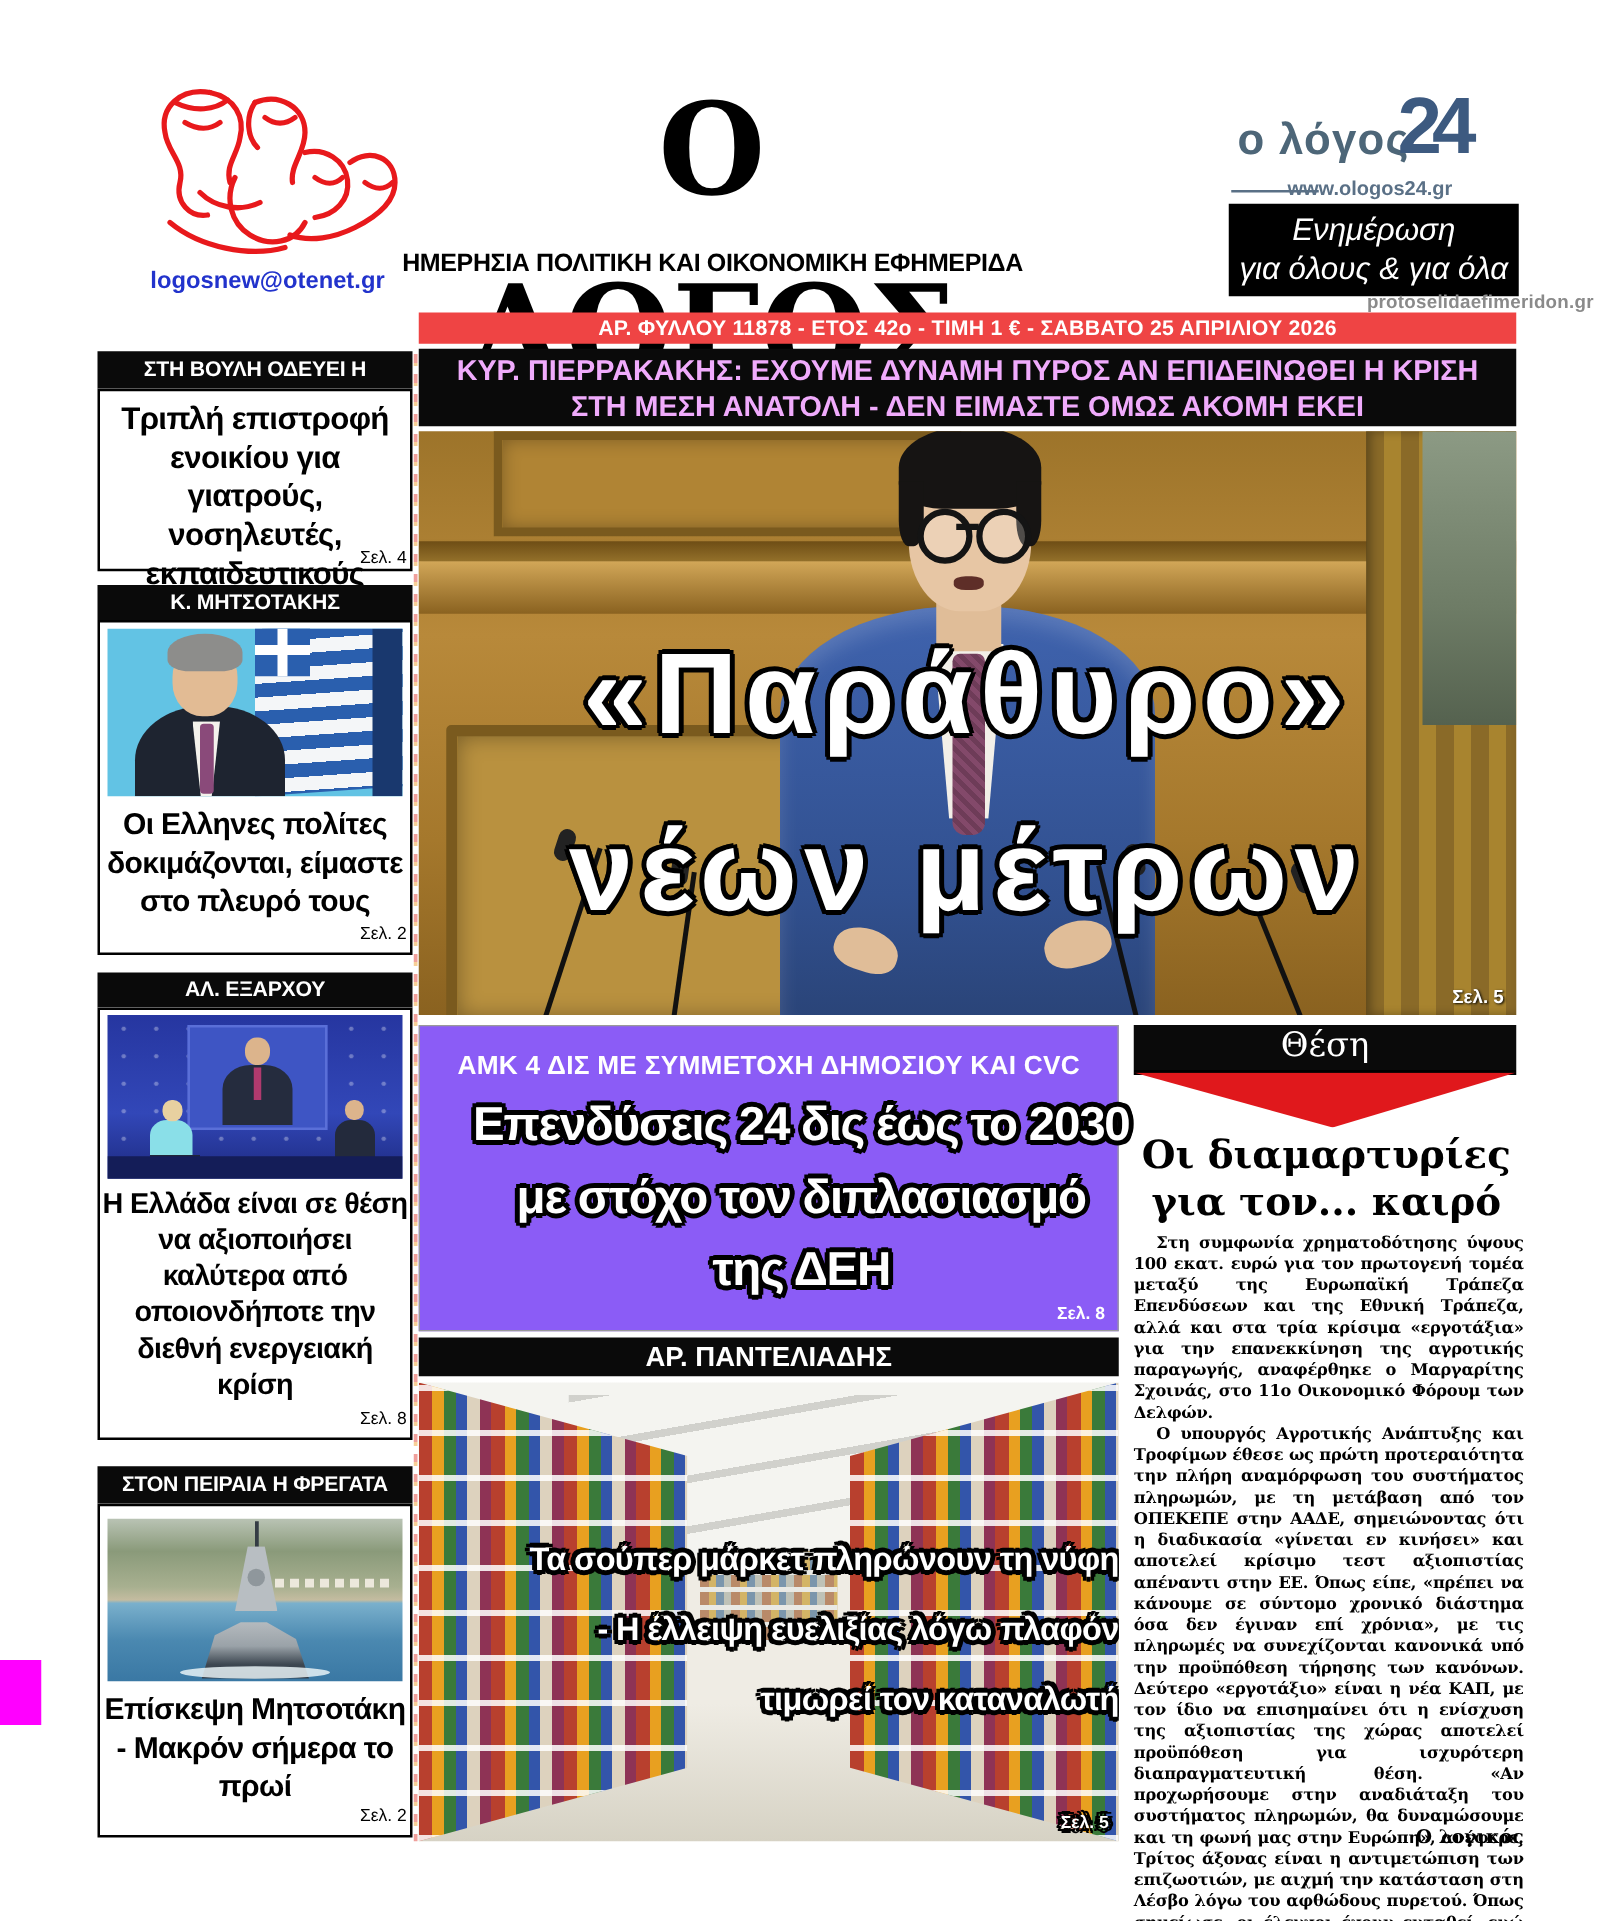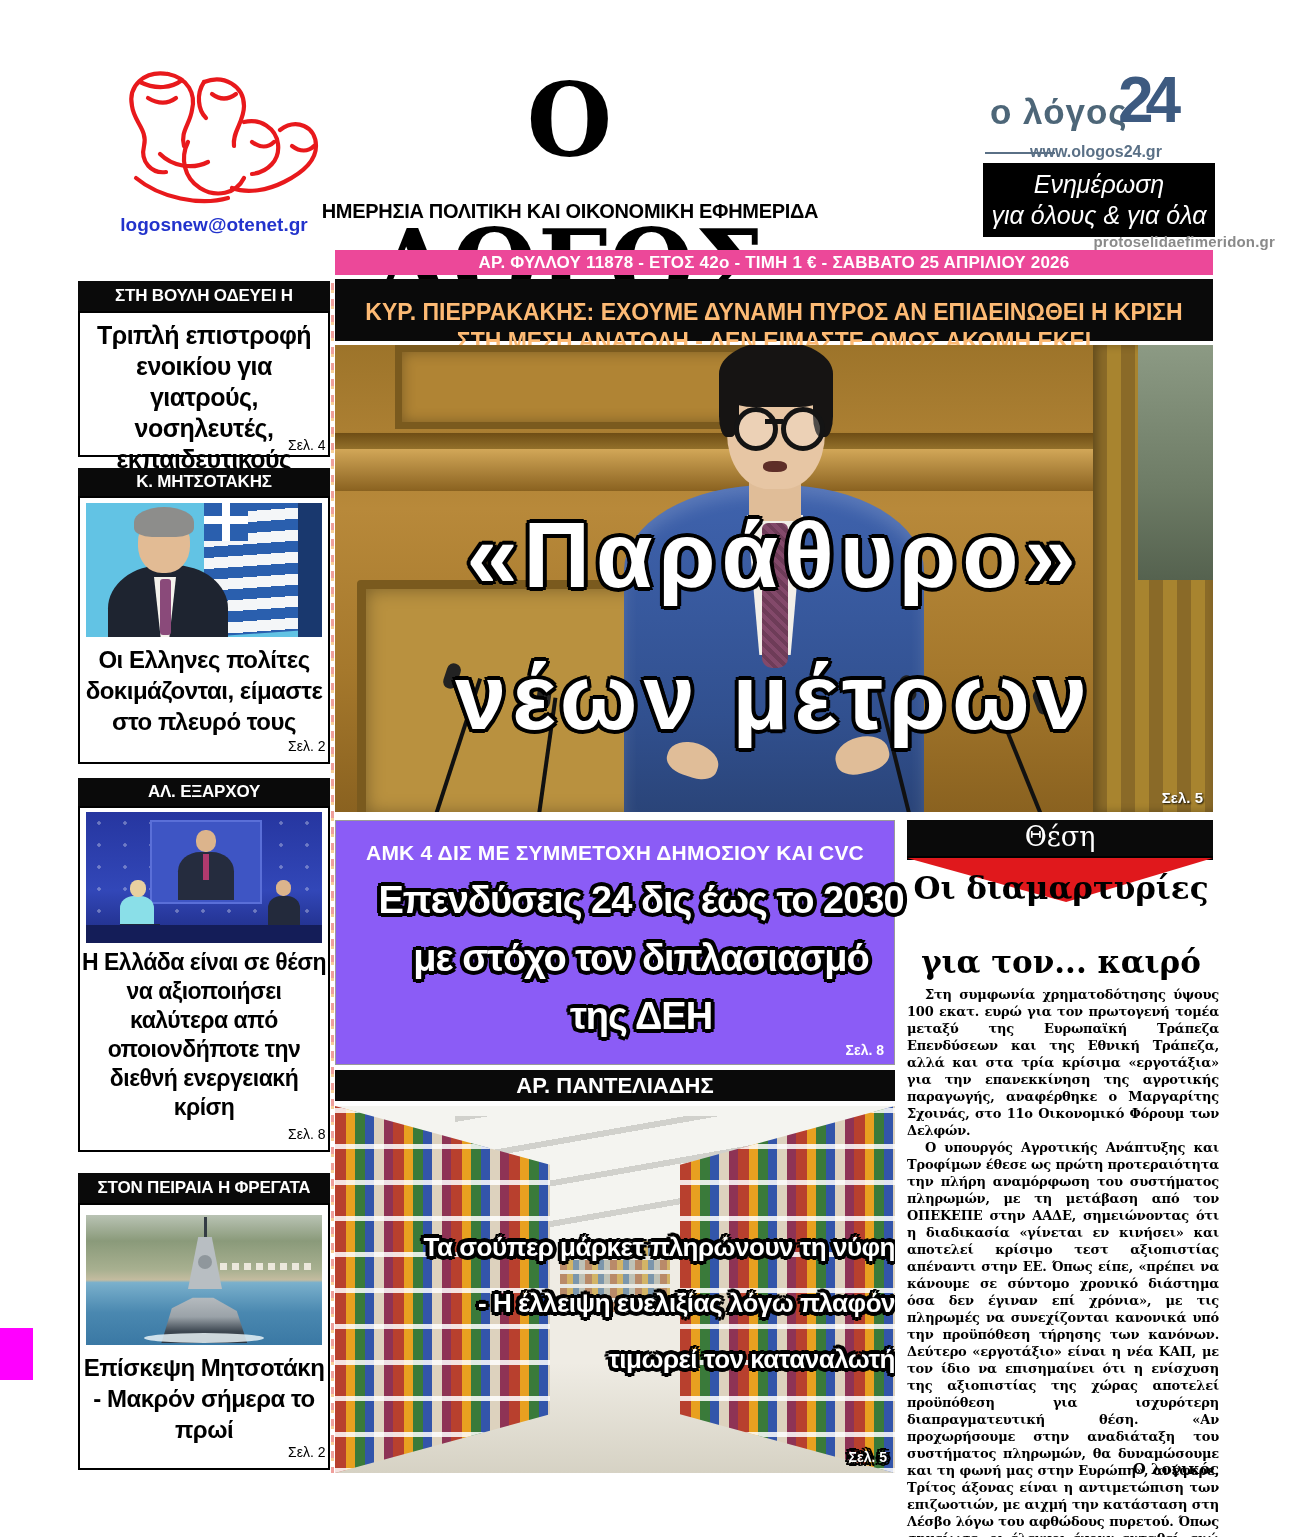--- a/index.html
+++ b/index.html
@@ -16,24 +16,24 @@
 
   .portal-name{left:990px;top:92px;width:150px;text-align:left;font-size:35px;color:#4d6678;font-weight:bold;letter-spacing:1px;}
   .portal-number{left:1118px;top:68px;width:90px;font-size:64px;font-weight:bold;color:#3d5a80;line-height:64px;letter-spacing:-8px;}
   .portal-rule{left:985px;top:152px;width:70px;height:0;border-top:2px solid #5a7086;}
   .portal-url{left:1030px;top:143px;width:160px;font-size:16px;color:#5a7086;font-weight:bold;}
   .portal-slogan{left:983px;top:163px;width:232px;height:74px;background:#000;color:#fff;text-align:center;
         font-style:italic;font-size:25px;line-height:31px;padding-top:6px;box-sizing:border-box;}
   .watermark{left:1090px;top:233px;width:185px;text-align:right;font-size:15px;font-weight:bold;color:#8a8a8a;letter-spacing:0.2px;}
 
   
-  .issue-bar{left:335px;top:250px;width:878px;height:25px;background:#ec4899;color:#fff;
+  .issue-bar{left:335px;top:250px;width:878px;height:25px;background:#ef4444;color:#fff;
         text-align:center;font-size:17px;font-weight:bold;line-height:25px;letter-spacing:0.2px;}
-  .top-banner{left:335px;top:279px;width:878px;height:62px;background:#0a0a0a;color:#fdba74;text-align:center;
-        font-size:23px;font-weight:bold;line-height:29px;padding-top:19px;box-sizing:border-box;}
+  .top-banner{left:335px;top:279px;width:878px;height:62px;background:#0a0a0a;color:#f0abfc;text-align:center;
+        font-size:23px;font-weight:bold;line-height:29px;padding-top:3px;box-sizing:border-box;}
 
   
   .lead-photo{left:335px;top:345px;width:878px;height:467px;overflow:hidden;
         background:linear-gradient(180deg,#9d742a 0%,#b8893a 35%,#a5782c 70%,#8a6220 100%);}
   .wood-trim-top{left:0;top:88px;width:878px;height:16px;background:linear-gradient(180deg,#6e4d15,#93702a);box-shadow:0 3px 4px rgba(0,0,0,.35);}
   .wood-trim-band{left:0;top:104px;width:878px;height:42px;background:linear-gradient(180deg,#d2a758,#8a6220);}
   .wood-panel-left{left:22px;top:235px;width:300px;height:225px;border:9px solid #7a5a1e;background:#b9913f;
         box-shadow:inset 0 0 18px rgba(0,0,0,.35);border-radius:4px;}
   .wood-panel-top{left:60px;top:0;width:360px;height:70px;border:7px solid #7a5a1e;background:#b08434;box-shadow:inset 0 0 14px rgba(0,0,0,.3);}
   .wood-col-right{left:758px;top:0;width:120px;height:467px;background:repeating-linear-gradient(90deg,#8a6a28 0 14px,#a8842f 14px 28px);box-shadow:inset 4px 0 8px rgba(0,0,0,.3);}
@@ -144,21 +144,21 @@
   .sm-hl1{top:126px;} .sm-hl2{top:182px;} .sm-hl3{top:238px;}
   .sm-ref{right:8px;bottom:8px;font-size:14px;font-weight:bold;z-index:5;}
 
   
   .op-bar{left:907px;top:820px;width:306px;height:36px;background:#0a0a0a;color:#fff;text-align:center;
         font-family:"DejaVu Serif",serif;font-size:27px;line-height:34px;}
   .op-tri{left:907px;top:858px;width:306px;height:44px;background:#e0181c;
         clip-path:polygon(0 0,100% 0,52% 100%);filter:drop-shadow(0 2px 1px rgba(0,0,0,.4));}
   .op-tri-edge{left:907px;top:856px;width:306px;height:4px;background:#000;}
   .op-title{left:905px;width:312px;text-align:center;font-family:"DejaVu Serif",serif;font-weight:bold;font-size:31px;}
-  .op-t1{top:870px;} .op-t2{top:944px;}
+  .op-t1{top:906px;} .op-t2{top:944px;}
   .op-body{left:907px;top:986px;width:312px;font-family:"DejaVu Serif",serif;font-weight:bold;
         font-size:13px;line-height:17px;text-align:justify;letter-spacing:-0.2px;}
   .op-body p{margin:0;text-indent:18px;}
   .op-sig{left:907px;top:1460px;width:312px;text-align:right;font-family:"DejaVu Serif",serif;font-weight:bold;font-size:15px;}
 
   .reg-mark{left:0;top:1328px;width:33px;height:52px;background:#ff00ff;}
   .scan-artifact{left:331px;top:283px;width:3px;height:1190px;opacity:.5;
         background:repeating-linear-gradient(180deg,#e04038 0 7px,#f0a030 7px 10px,rgba(255,255,255,0) 10px 16px);}
 </style>
 </head>

